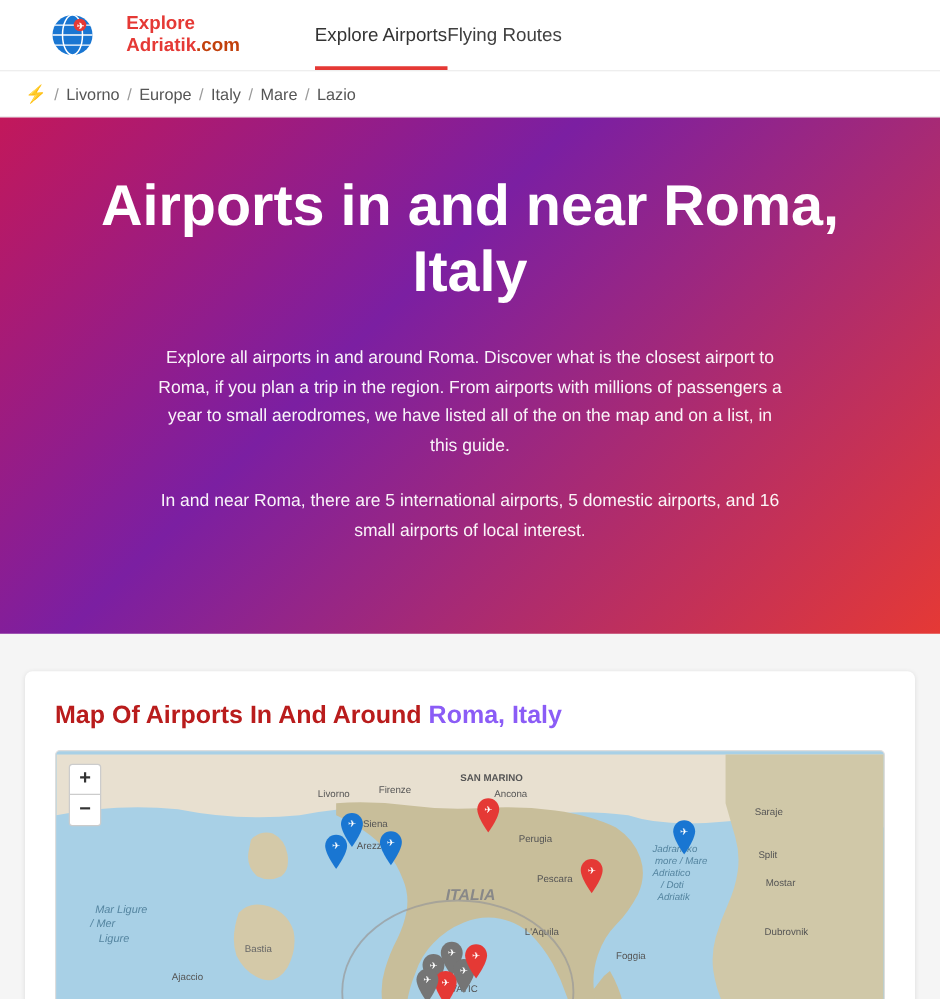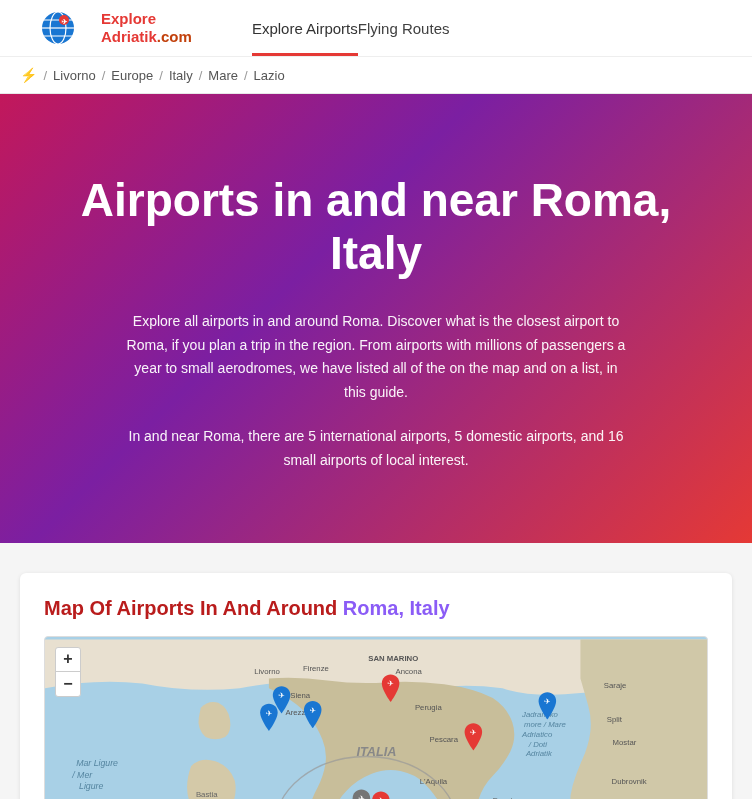--- a/index.html
+++ b/index.html
@@ -77,21 +77,21 @@
     .breadcrumb a {
       color: #555;
       text-decoration: none;
     }
     .breadcrumb-sep { color: #999; }
     .breadcrumb-icon { color: #e53935; font-size: 14px; }
 
     
     .hero {
       background: linear-gradient(135deg, #c2185b 0%, #7b1fa2 40%, #e53935 100%);
-      padding: 80px 80px 50px;
+      padding: 44px 80px 50px;
       text-align: center;
       color: #fff;
       min-height: 330px;
     }
     .hero h1 {
       font-size: 46px;
       font-weight: 900;
       margin-bottom: 30px;
       line-height: 1.15;
     }

